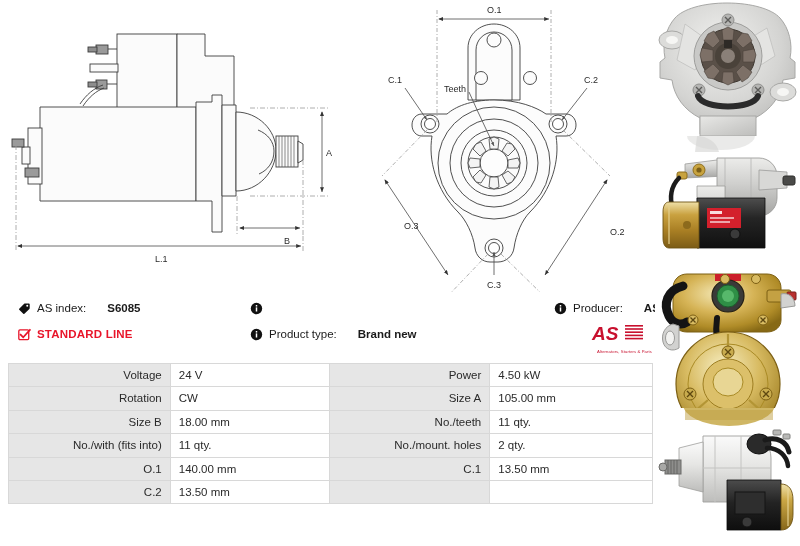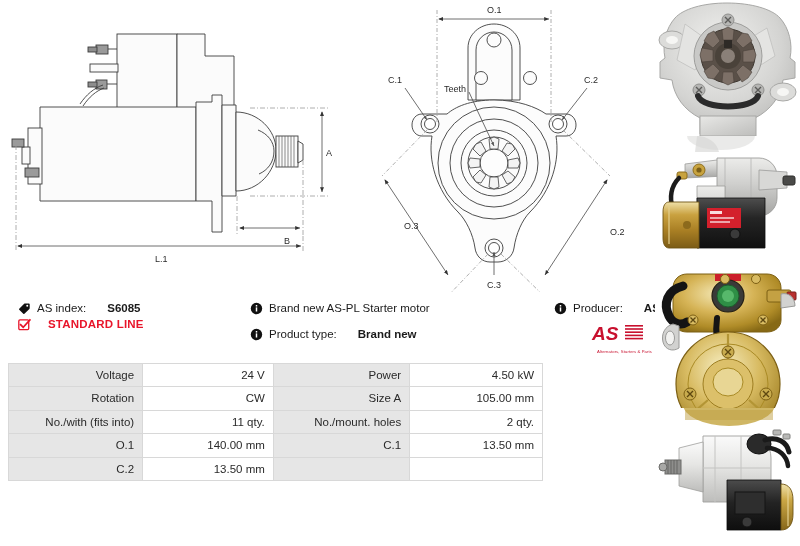--- a/index.html
+++ b/index.html
@@ -56,21 +56,21 @@
     position: absolute;
     display: flex;
     font-size: 11.5px;
     color: #1b1b1b;
     white-space: nowrap;
   }
   .info-line .lbl { font-weight: 400; }
   .info-line .val { font-weight: 700; margin-left: 21px; }
 
   .l1 { left: 18px;  top: 6px; }
-  .l2 { left: 18px;  top: 22px; color:#e8152a; font-weight:700;gap:11px; }
+  .l2 { left: 18px;  top: 32px; color:#e8152a; font-weight:700; }
   .l3 { left: 250px; top: 6px; }
   .l4 { left: 250px; top: 32px; }
   .l5 { left: 554px; top: 6px; }
 
   .ico {
     display: inline-block;
     width: 13px; height: 13px;
     margin-right: 6px;
     flex: 0 0 13px;
     position: relative;
@@ -92,40 +92,40 @@
     color: #c8102e;
     letter-spacing: .1px;
     margin-top: 1px;
     font-family: "Liberation Sans", sans-serif;
   }
 
   
   .spec-table {
     position: absolute;
     left: 8px; top: 363px;
-    width: 535px;
+    width: 645px;
     border-collapse: collapse;
     font-size: 11.5px;
     color: #232323;
   }
   .spec-table td {
     border: 1px solid #d8d8d8;
     padding: 4px 8px 4px 8px;
     line-height: 1.25;
     height: 23px;
     vertical-align: middle;
   }
   .spec-table td.k {
     background: #e6e6e6;
     text-align: right;
     color: #2a2a2a;
   }
   .spec-table td.v {
     background: #ffffff;
-    text-align: right;
+    text-align: left;
     color: #2a2a2a;
   }
   .col-k { width: 162px; }
   .col-v { width: 160px; }
   .col-k2 { width: 160px; }
   .col-v2 { width: 163px; }
   .td-empty { background:#e6e6e6; }
   .td-empty-v { background:#ffffff; }
 </style>
 </head>
@@ -329,21 +329,20 @@
     </div>
 
     <div class="info-line l3">
       <span class="ico">
         <svg viewBox="0 0 16 16" width="13" height="13">
           <circle cx="8" cy="8" r="7" fill="#111"></circle>
           <rect x="7.1" y="6.6" width="1.8" height="5.1" fill="#fff"></rect>
           <rect x="7.1" y="3.7" width="1.8" height="1.9" fill="#fff"></rect>
         </svg>
       </span>
-      <span class="lbl">Brand new AS-PL Starter motor</span>
     </div>
 
     <div class="info-line l4">
       <span class="ico">
         <svg viewBox="0 0 16 16" width="13" height="13">
           <circle cx="8" cy="8" r="7" fill="#111"></circle>
           <rect x="7.1" y="6.6" width="1.8" height="5.1" fill="#fff"></rect>
           <rect x="7.1" y="3.7" width="1.8" height="1.9" fill="#fff"></rect>
         </svg>
       </span>
@@ -392,20 +391,26 @@
         <td class="k">Power</td>
         <td class="v">4.50 kW</td>
       </tr>
       <tr>
         <td class="k">Rotation</td>
         <td class="v">CW</td>
         <td class="k">Size A</td>
         <td class="v">105.00 mm</td>
       </tr>
       <tr>
+        <td class="k">Size B</td>
+        <td class="v">18.00 mm</td>
+        <td class="k">No./teeth</td>
+        <td class="v">11 qty.</td>
+      </tr>
+      <tr>
         <td class="k">No./with (fits into)</td>
         <td class="v">11 qty.</td>
         <td class="k">No./mount. holes</td>
         <td class="v">2 qty.</td>
       </tr>
       <tr>
         <td class="k">O.1</td>
         <td class="v">140.00 mm</td>
         <td class="k">C.1</td>
         <td class="v">13.50 mm</td>

